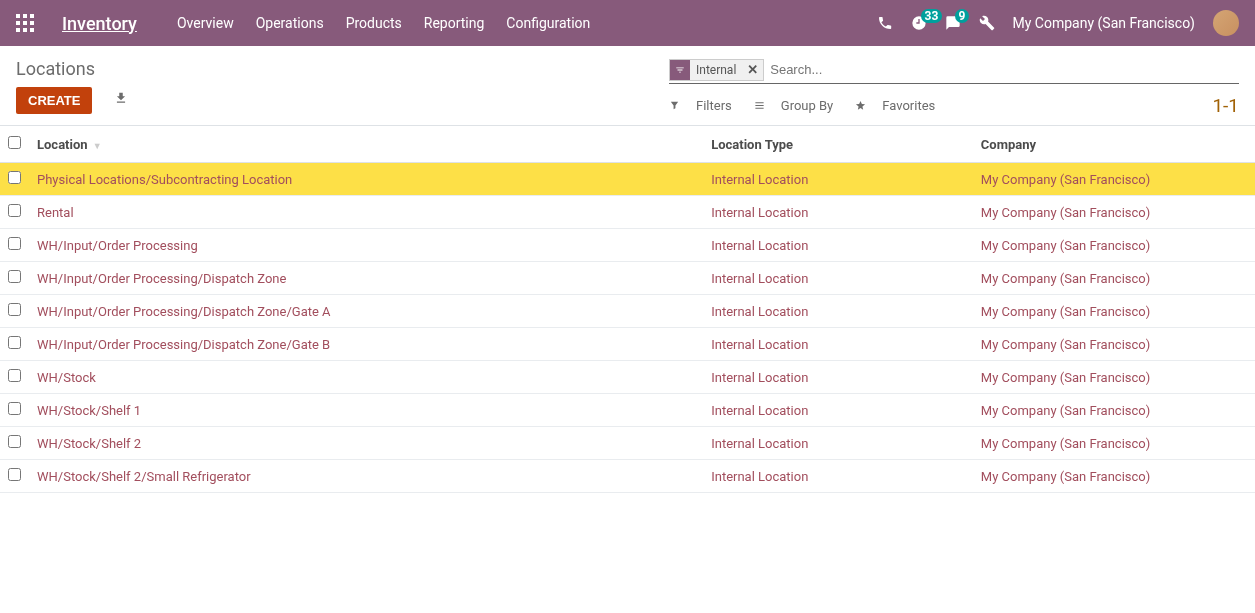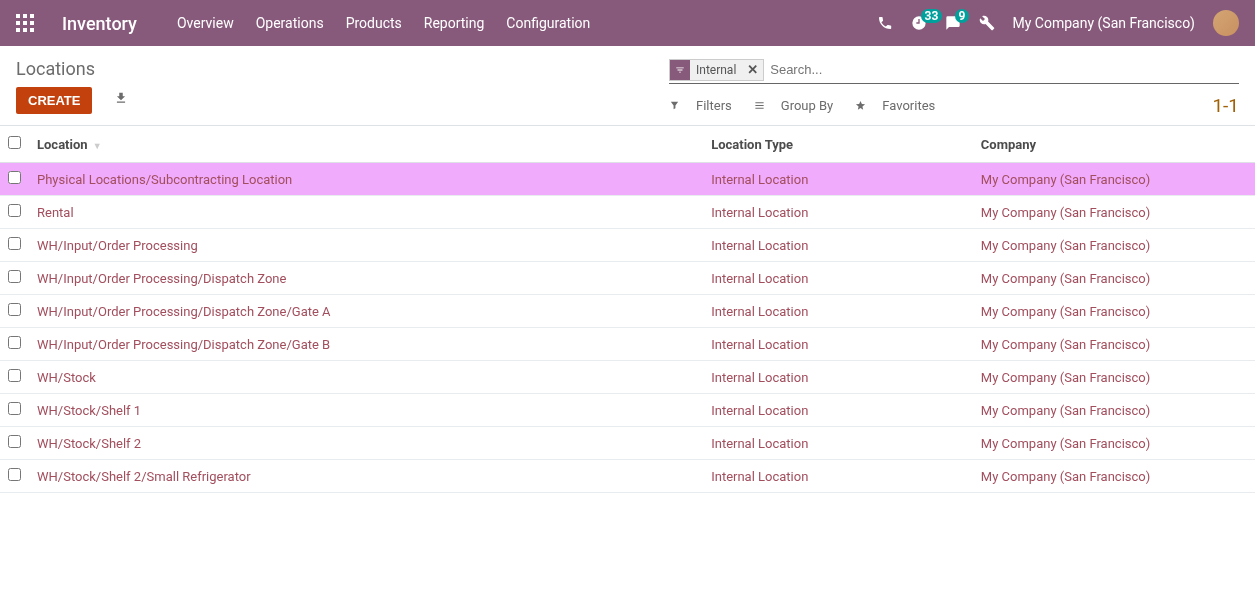--- a/index.html
+++ b/index.html
@@ -2,21 +2,21 @@
 <html><head>
 <meta charset="utf-8">
 <style>
 * { margin:0; padding:0; box-sizing:border-box; }
 body { font-family:-apple-system,BlinkMacSystemFont,"Segoe UI",Roboto,sans-serif; font-size:13px; color:#4c4c4c; background:#fff; width:1255px; }
 
 
 .navbar { background:#875a7b; height:46px; display:flex; align-items:center; padding:0 16px; color:#fff; }
 .apps-icon { width:18px; height:18px; display:grid; grid-template-columns:repeat(3,4px); grid-template-rows:repeat(3,4px); gap:3px; cursor:pointer; margin-right:28px;}
 .apps-icon span { background:#fff; width:4px; height:4px;}
-.brand { font-size:18px; font-weight:500; margin-right:40px; white-space:nowrap;}
+.brand { font-size:18px; font-weight:500; margin-right:40px; white-space:nowrap;text-decoration:underline;}
 .nav-links { display:flex; gap:22px; }
 .nav-links a { color:#fff; text-decoration:none; font-size:14px; cursor:pointer;}
 .nav-right { margin-left:auto; display:flex; align-items:center; gap:18px; }
 .nav-icon { width:16px; height:16px; fill:#fff; cursor:pointer;}
 .icon-wrap { position:relative; cursor:pointer; display:flex; align-items:center;}
 .badge { position:absolute; top:-6px; left:10px; background:#00a09d; color:#fff; font-size:12px; font-weight:bold; padding:1px 4px; border-radius:8px; line-height:12px;}
 .company { font-size:14px; white-space:nowrap;}
 .avatar { width:26px; height:26px; border-radius:50%; background:linear-gradient(135deg,#d4a574,#c89060); cursor:pointer;}
 
 
@@ -40,21 +40,21 @@
 .cp-btn svg { width:11px; height:11px; fill:#6c6c6c;}
 .pager { margin-left:auto; color:#a16207; font-size:19px;}
 
 
 .list { width:100%; border-collapse:collapse; }
 .list th { text-align:left; padding:10px 8px; border-bottom:1px solid #dee2e6; font-size:13px; font-weight:bold; color:#4c4c4c; background:#fff; border-top:1px solid #dee2e6;}
 .list th.sortable { cursor:pointer;}
 .sort-caret { color:#ccc; font-size:9px; margin-left:2px;}
 .list td { padding:8px 8px; border-bottom:1px solid #e9ecef; font-size:13px;}
 .list td a { color:#a24e5d; text-decoration:none; cursor:pointer;}
-.list tbody tr:first-child td { background:#f0abfc;}
+.list tbody tr:first-child td { background:#fde047;}
 .col-check { width:44px; text-align:center;}
 .col-check input { cursor:pointer; width:13px; height:13px; accent-color:#7c7bad; border:1px solid #aaa;}
 .col-name { width:55%;}
 .col-type { width:22%;}
 .col-company { width:23%;}
 </style>
 </head>
 <body>
 
 <div class="navbar">

